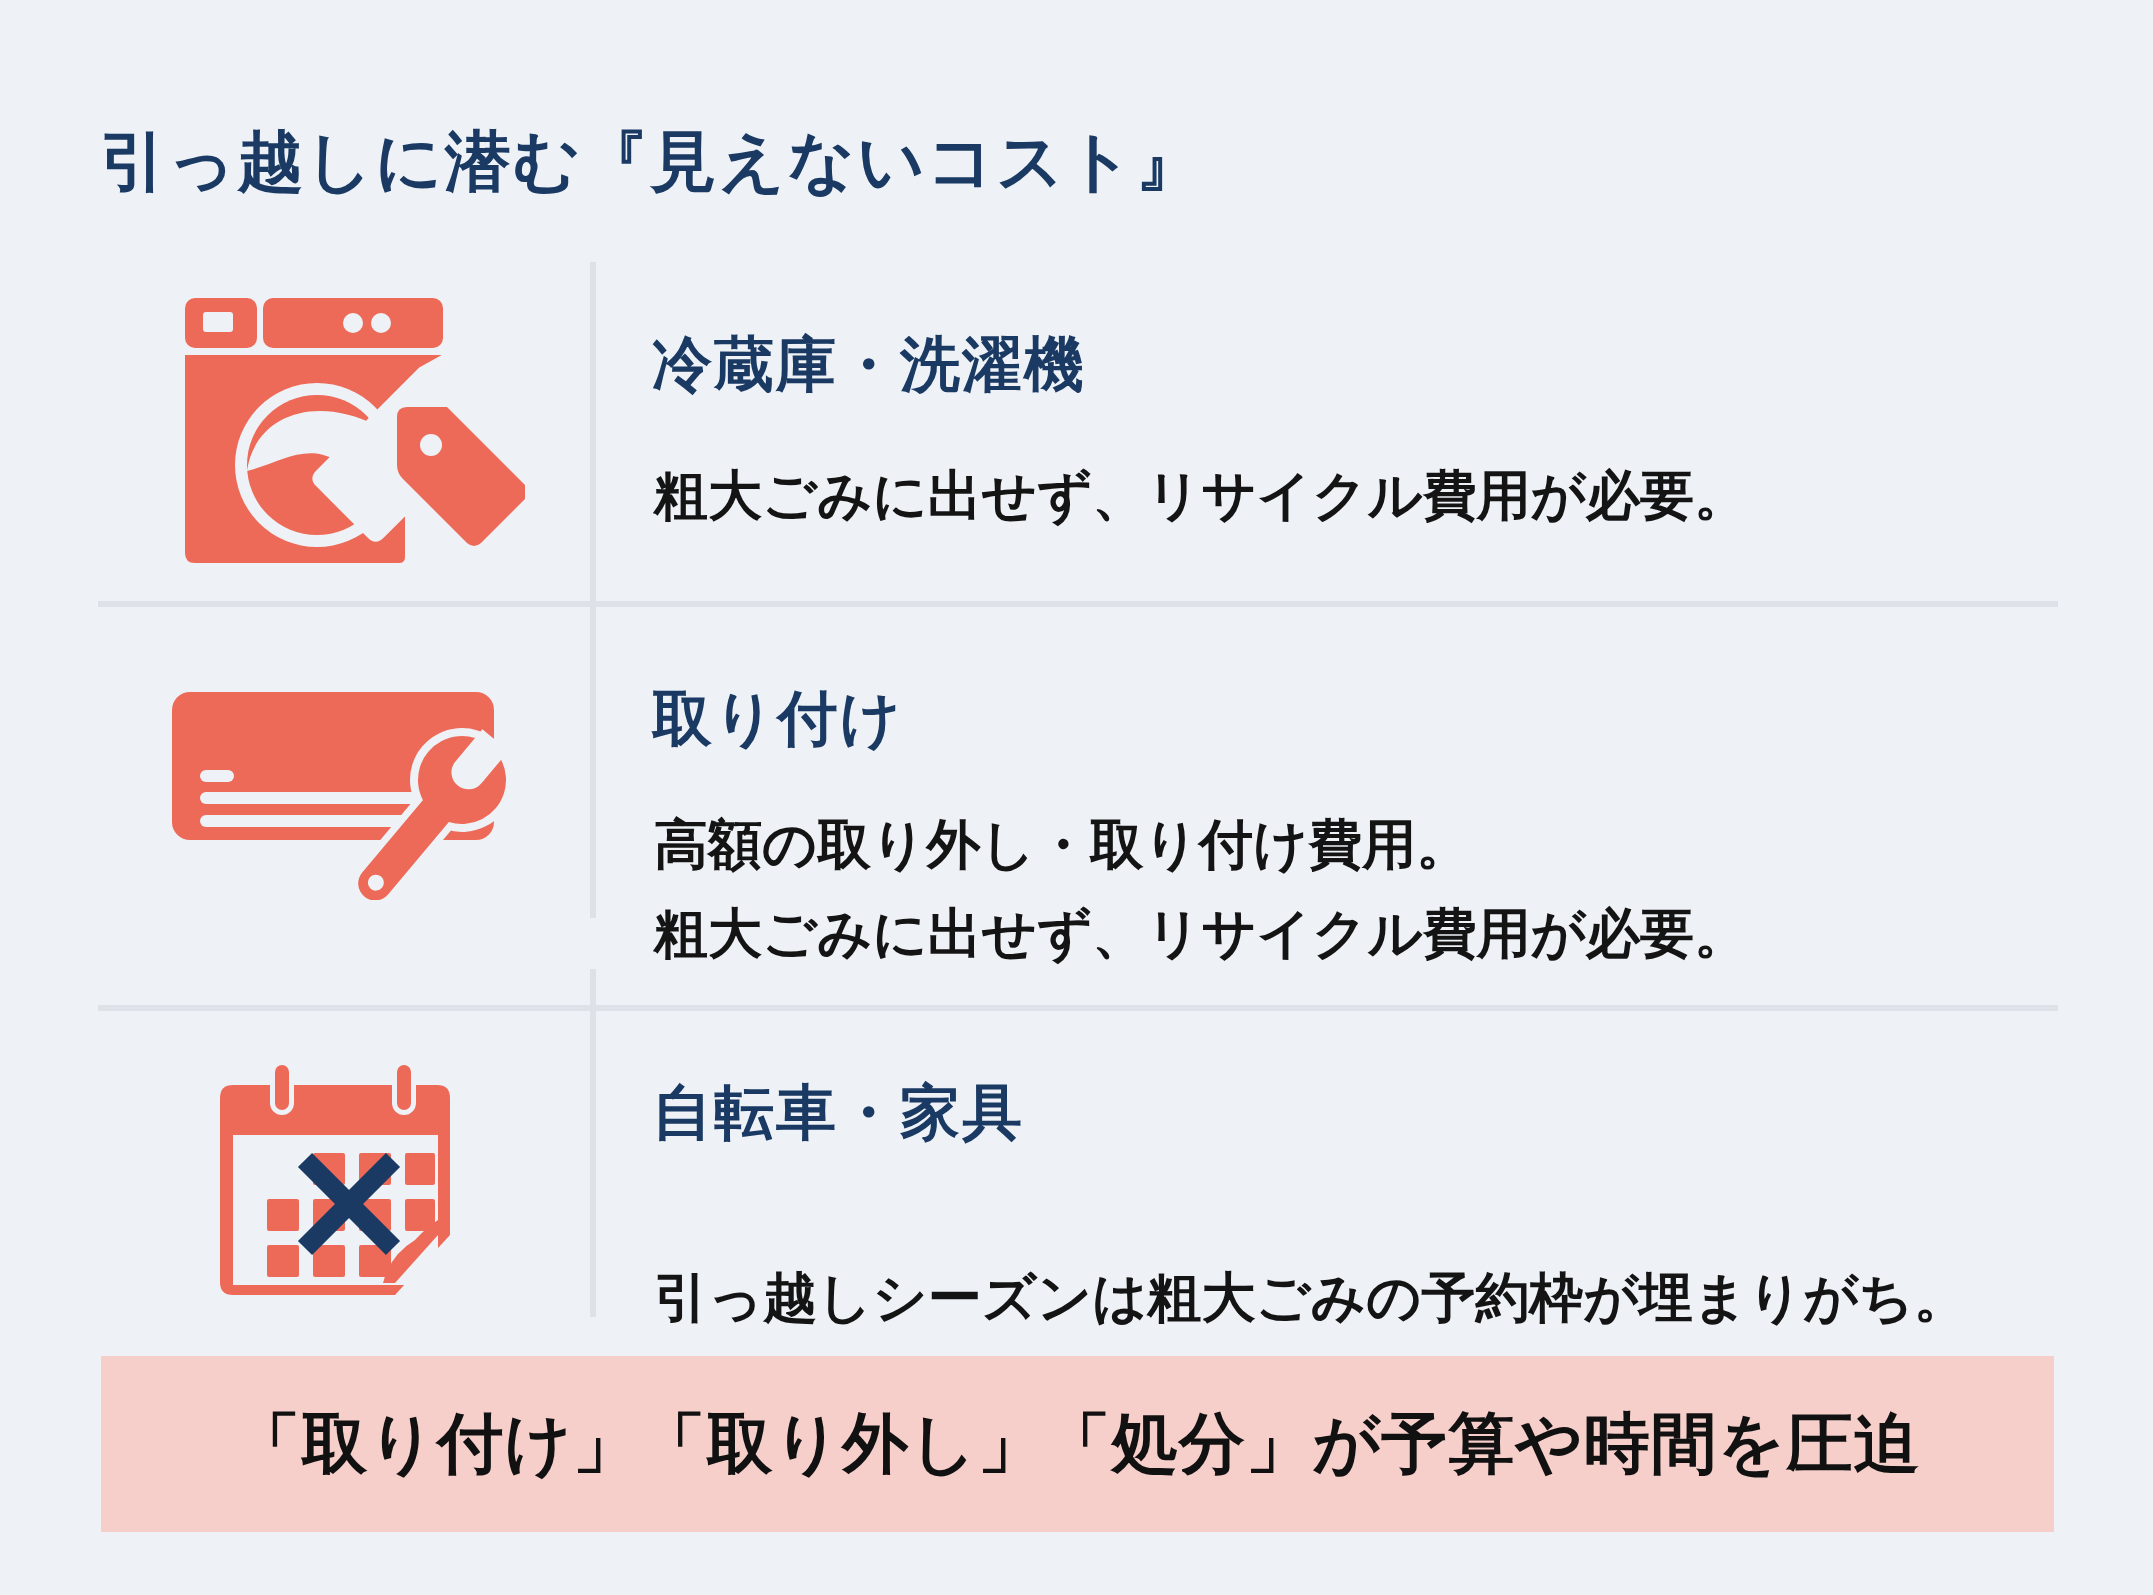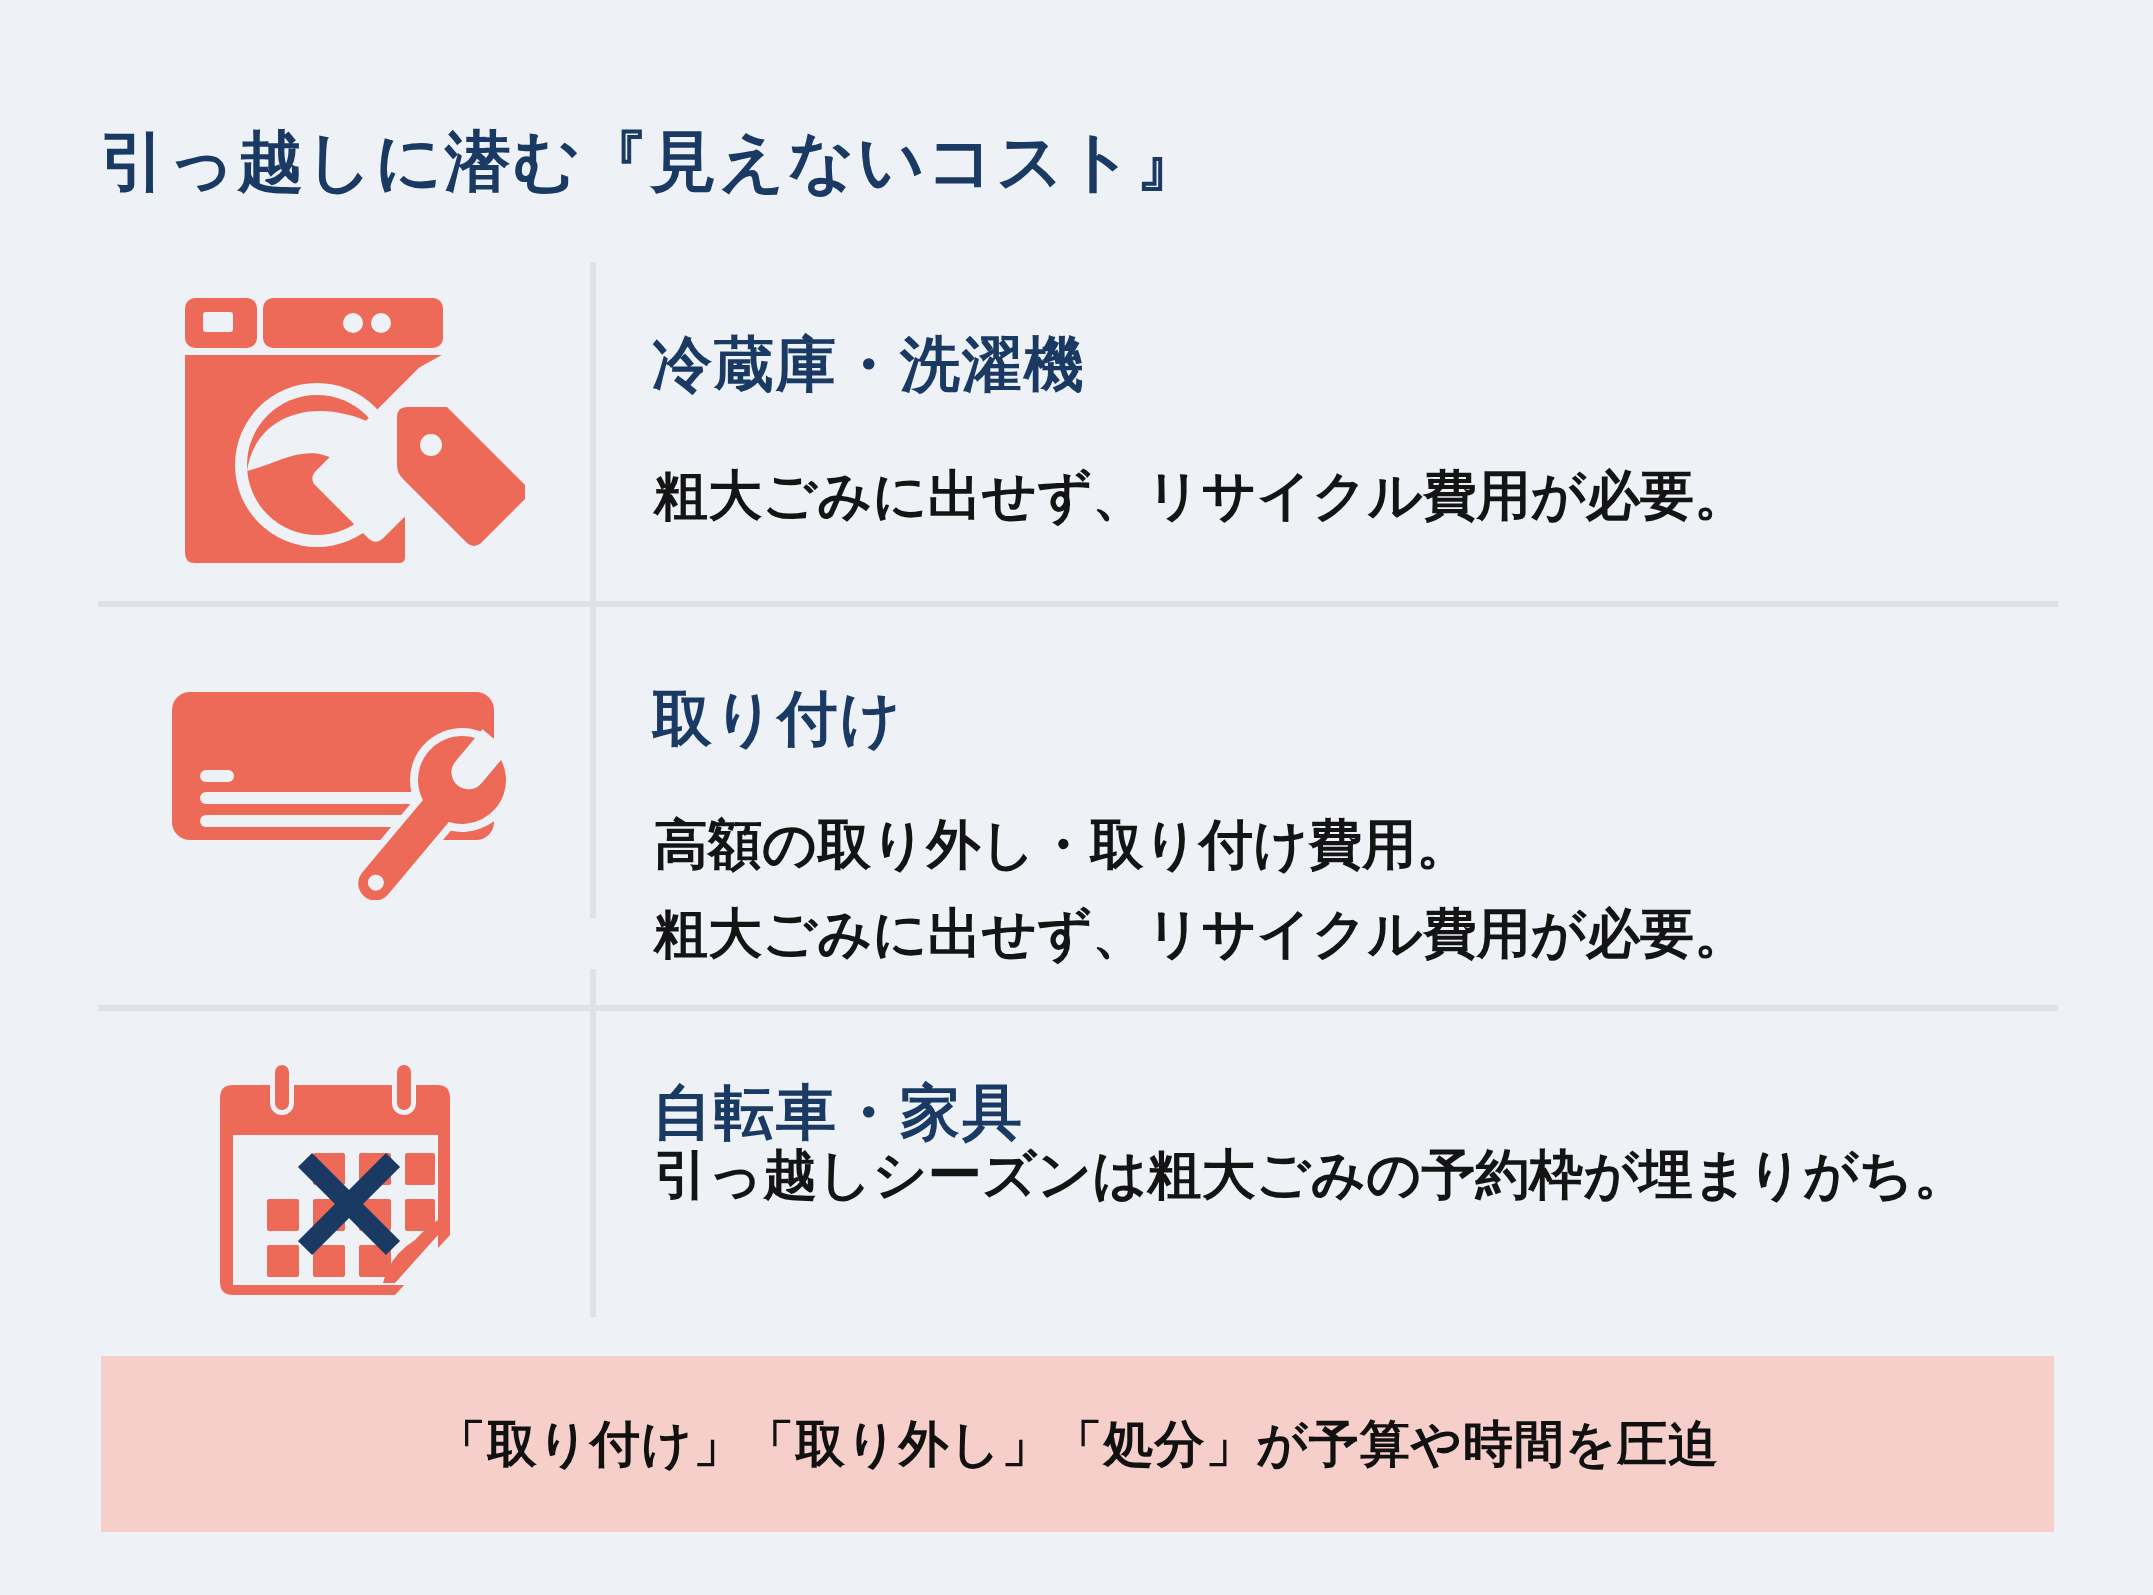--- a/index.html
+++ b/index.html
@@ -26,21 +26,21 @@
   }
   .desc {
     position: absolute; left: 654px; font-size: 54px; font-weight: bold;
     color: #141414; white-space: nowrap; line-height: 90px;
   }
   .banner {
     position: absolute; left: 101px; top: 1356px; width: 1953px; height: 176px;
     background: #F6CFCB; display: flex; align-items: center; justify-content: center;
   }
   .banner-text {
-    font-size: 50px; font-weight: bold; color: #111111; white-space: nowrap; letter-spacing: 1px;
+    font-size: 66px; font-weight: bold; color: #111111; white-space: nowrap; letter-spacing: 1px;
   }
 </style>
 </head>
 <body>
 
 <h1 class="title">引っ越しに潜む『見えないコスト』</h1>
 
 <div class="vline" style="top:262px;height:656px;"></div>
 <div class="vline" style="top:969px;height:348px;"></div>
 <div class="hline" style="top:601px;"></div>
@@ -117,18 +117,18 @@
       <rect x="52" y="190" width="32" height="32" rx="2"></rect>
       <rect x="98" y="190" width="32" height="32" rx="2"></rect>
       <rect x="144" y="190" width="32" height="32" rx="2"></rect>
     </g>
     <g stroke="#1B3A63" stroke-width="20" stroke-linecap="butt">
       <line x1="90" y1="105" x2="178" y2="193"></line>
       <line x1="178" y1="105" x2="90" y2="193"></line>
     </g>
   </svg>
   <div class="heading" style="top:1082px;">自転車・家具</div>
-  <div class="desc" style="top:1130px;text-align:right;">引っ越しシーズンは粗大ごみの予約枠が埋まりがち。</div>
+  <div class="desc" style="top:1253px;text-align:right;">引っ越しシーズンは粗大ごみの予約枠が埋まりがち。</div>
 </section>
 
 <div class="banner">
   <span class="banner-text">「取り付け」「取り外し」「処分」が予算や時間を圧迫</span>
 </div>
 
 </body></html>

